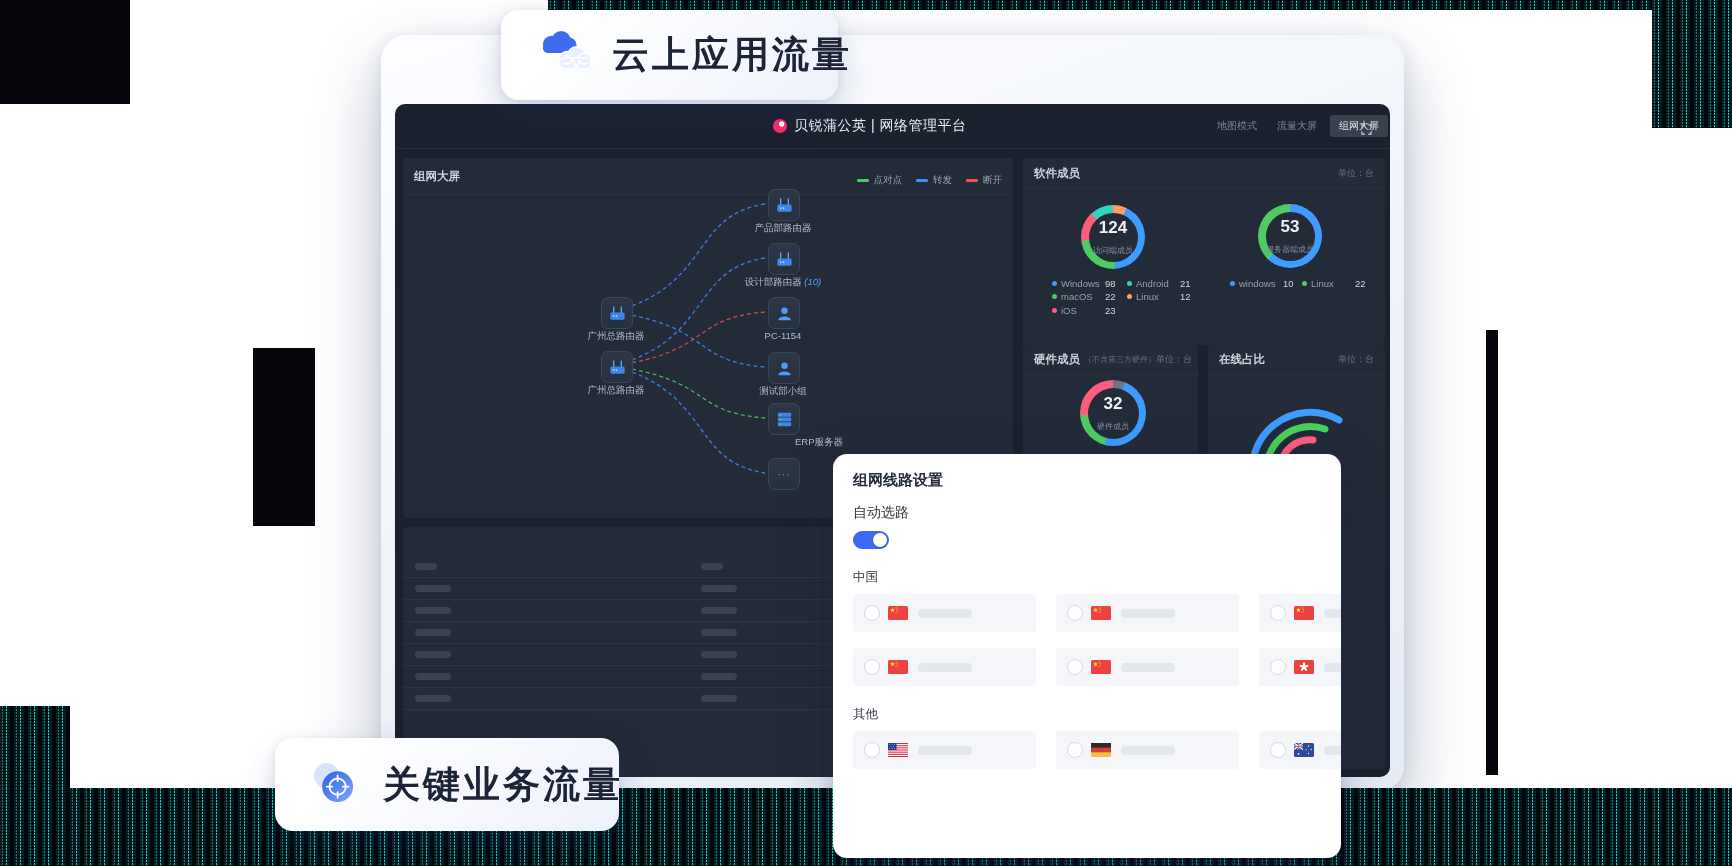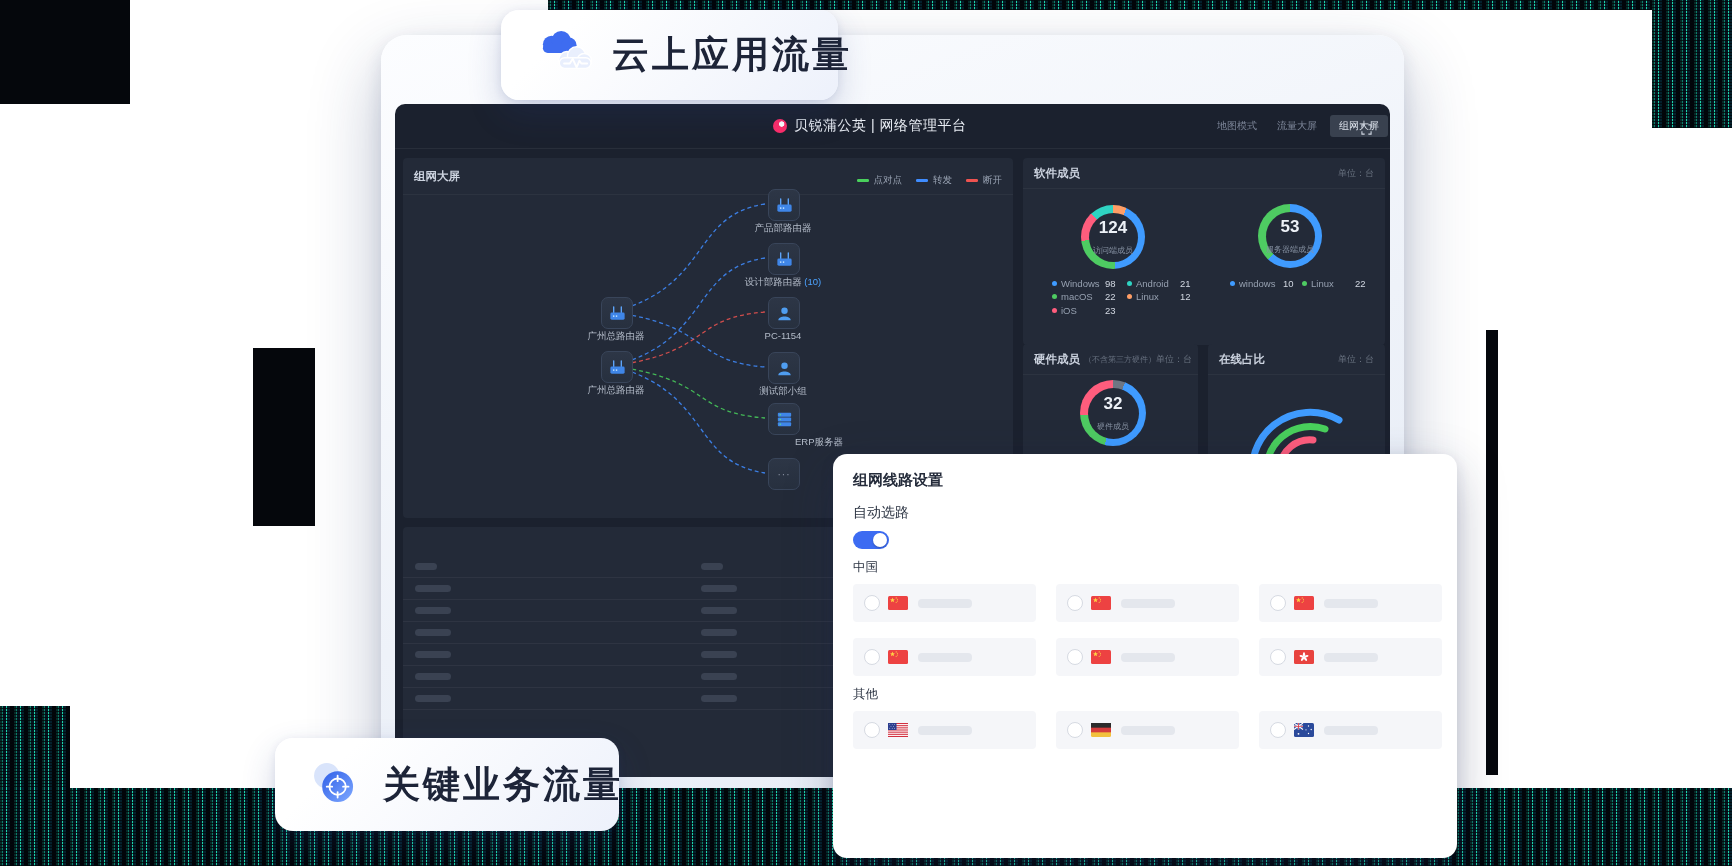--- a/index.html
+++ b/index.html
@@ -43,21 +43,21 @@
   .lg-dash{width:12px;height:2.5px;border-radius:1.2px;}
   .lg-txt{font-size:9.5px;color:#9aa4b4;}
   .topo-canvas{position:absolute;inset:0;}
   .topo-edges{position:absolute;left:0;top:0;width:610px;height:360px;}
   .node-tile{position:absolute;width:30px;height:30px;border-radius:7px;
     background:linear-gradient(180deg,#2d3646,#27303f);border:1px solid #39455a;
     display:flex;align-items:center;justify-content:center;cursor:pointer;}
   .node-tile svg{width:19px;height:19px;}
   .node-more-txt{color:#8b93a3;font-size:10px;letter-spacing:1px;}
   .node-label{position:absolute;width:120px;text-align:center;font-size:9.5px;color:#b4bcc9;}
-  .node-suffix{color:#4da3ff;}
+  .node-suffix{color:#4da3ff;font-style:italic;}
 
   
   .alarms{left:8px;top:423px;width:610px;height:250px;}
   .al-rows{position:absolute;left:0;top:29px;right:0;}
   .al-row{position:relative;height:21px;border-bottom:1px solid rgba(255,255,255,.05);}
   .al-bar{position:absolute;top:7px;height:7px;border-radius:3.5px;background:#3a4252;}
 
   
   .software{left:628px;top:54px;width:362px;height:187px;}
   .ring{position:absolute;width:64px;height:64px;border-radius:50%;}
@@ -69,31 +69,31 @@
   .swl-row{display:flex;align-items:center;gap:4px;height:10px;}
   .swl-dot{width:5px;height:5px;border-radius:50%;flex:none;}
   .swl-name{font-size:9.5px;color:#96a0b0;width:40px;white-space:nowrap;}
   .swl-val{font-size:9.5px;color:#d2d8e2;}
 
   
   .hardware{left:628px;top:240px;width:175px;height:425px;}
   .online{left:813px;top:240px;width:177px;height:425px;}
 
   
-  .settings{position:absolute;left:833px;top:454px;width:624px;height:404px;background:#ffffff;z-index:5;
+  .settings{position:absolute;left:833px;top:454px;width:508px;height:404px;background:#ffffff;z-index:5;
     border-radius:14px;box-shadow:0 18px 50px rgba(30,40,80,.28),0 4px 14px rgba(30,40,80,.12);overflow:hidden;}
   .settings-inner{padding:17px 20px;}
   .set-title{font-size:15px;font-weight:bold;color:#242b3a;}
   .infobox{margin-top:22px;background:#e9edfb;border-radius:4px;padding:10px 17px;}
   .info-line{font-size:12.5px;color:#4a5568;line-height:22px;}
   .auto-label{margin-top:14px;font-size:14px;color:#2b3342;}
   .toggle{margin-top:9px;width:36px;height:18px;border-radius:9px;position:relative;cursor:pointer;}
   .toggle .knob{position:absolute;right:2px;top:2px;width:14px;height:14px;border-radius:50%;background:#fff;
     box-shadow:0 1px 2px rgba(0,0,0,.25);}
-  .sec-label{font-size:12.5px;color:#2b3342;margin-top:10px;}
+  .sec-label{font-size:12.5px;color:#2b3342;margin-top:20px;}
   .sec-grid{margin-top:8px;display:grid;grid-template-columns:repeat(3,183px);gap:16px 20px;}
   .line-card{height:38px;border-radius:4px;background:#f5f6f9;display:flex;align-items:center;padding-left:11px;cursor:pointer;}
   .radio{width:14px;height:14px;border-radius:50%;border:1px solid #d6dae2;background:#fff;flex:none;}
   .flag{width:20px;height:14px;margin-left:8px;flex:none;display:inline-block;}
   .flag svg{display:block;width:20px;height:14px;}
   .sk-bar{width:54px;height:9px;border-radius:4px;background:#e4e7ed;margin-left:10px;}
 
   
   .badge{position:absolute;z-index:6;border-radius:18px;display:flex;align-items:center;
     background:linear-gradient(135deg,#ffffff 20%,#edf1fb 100%);

